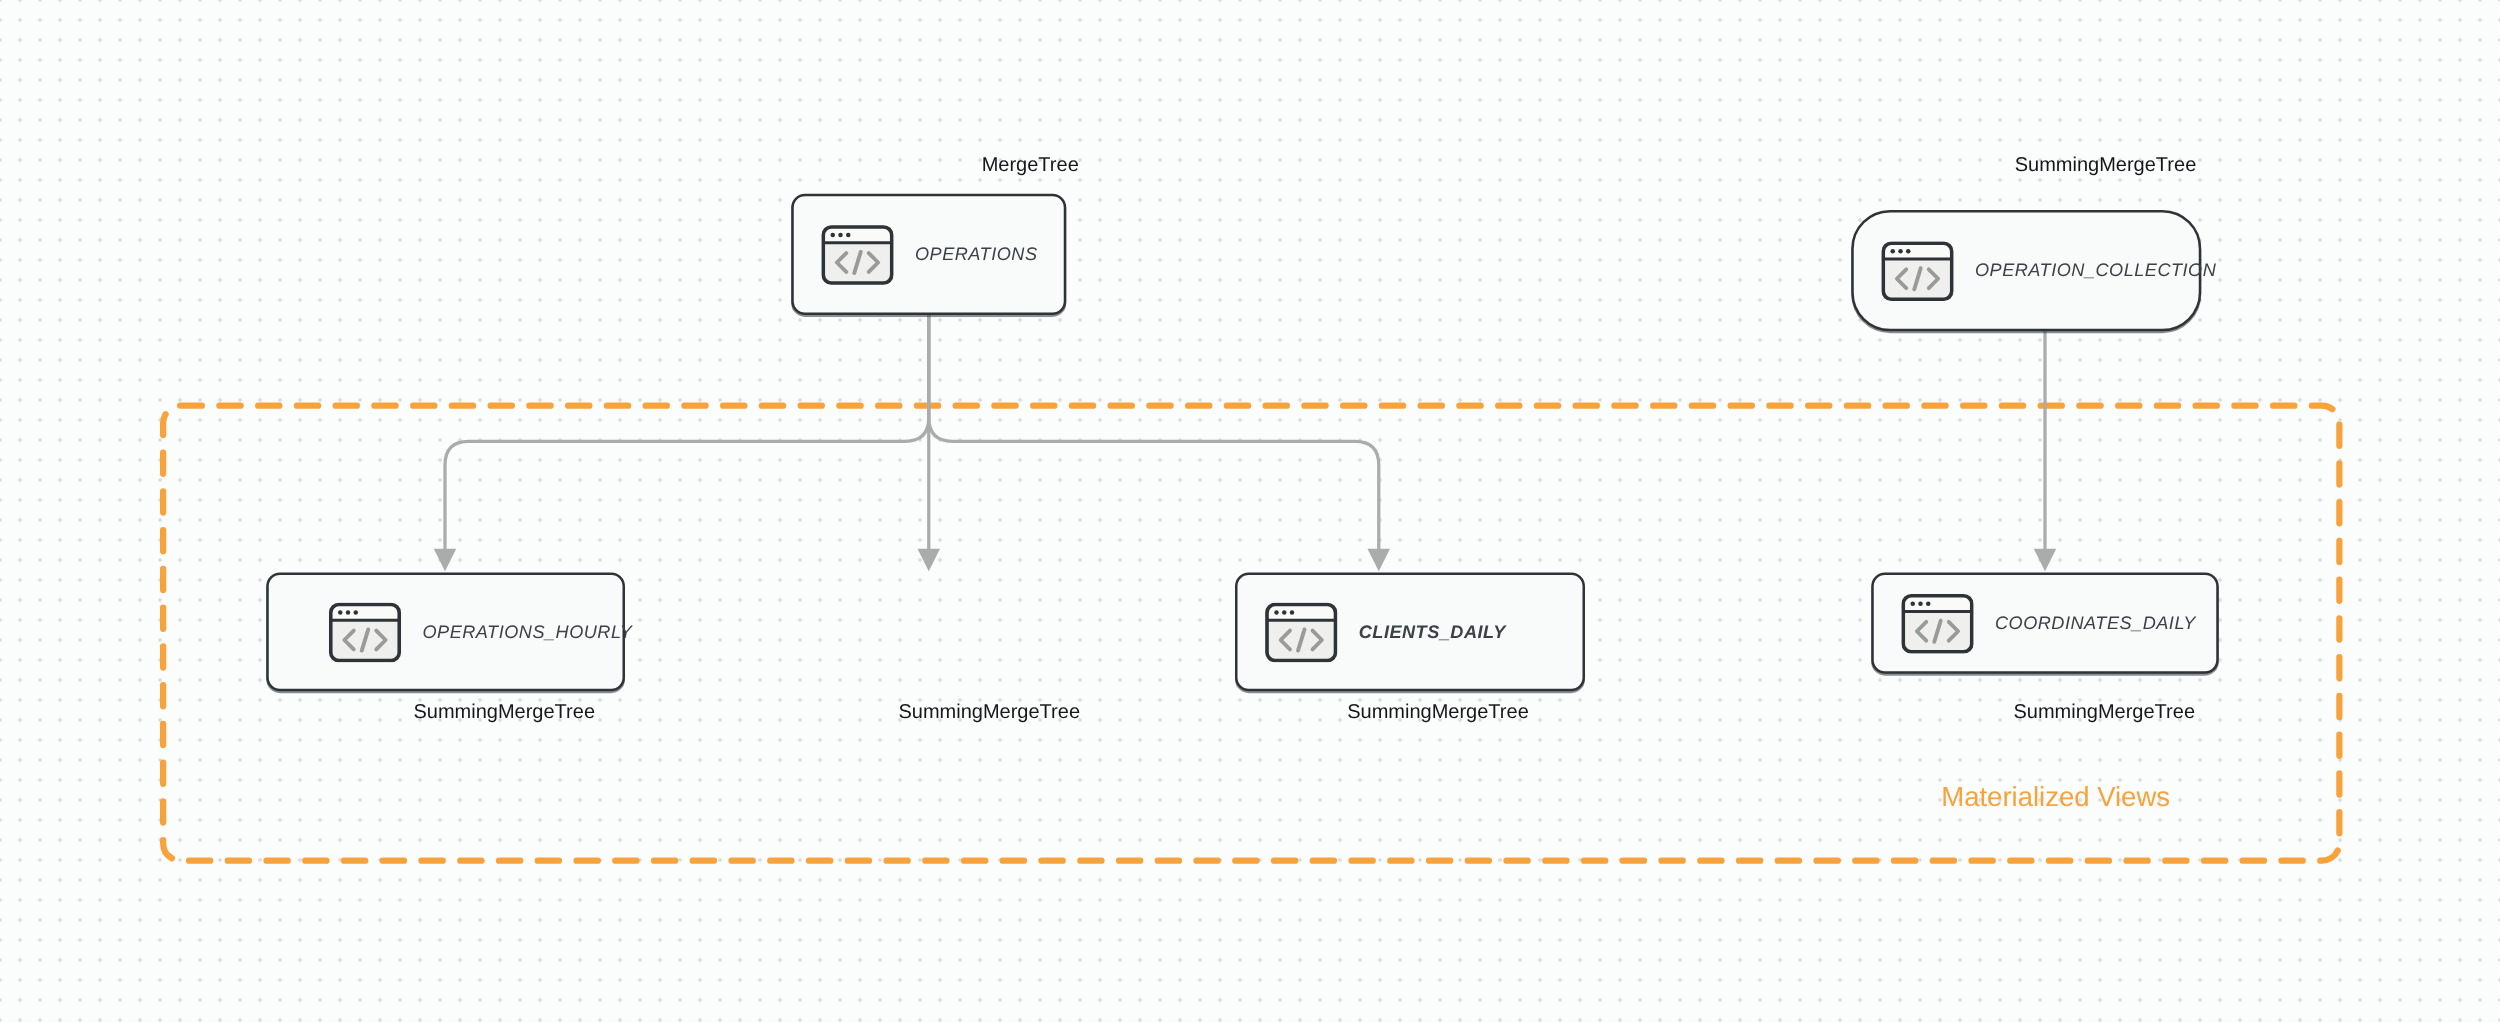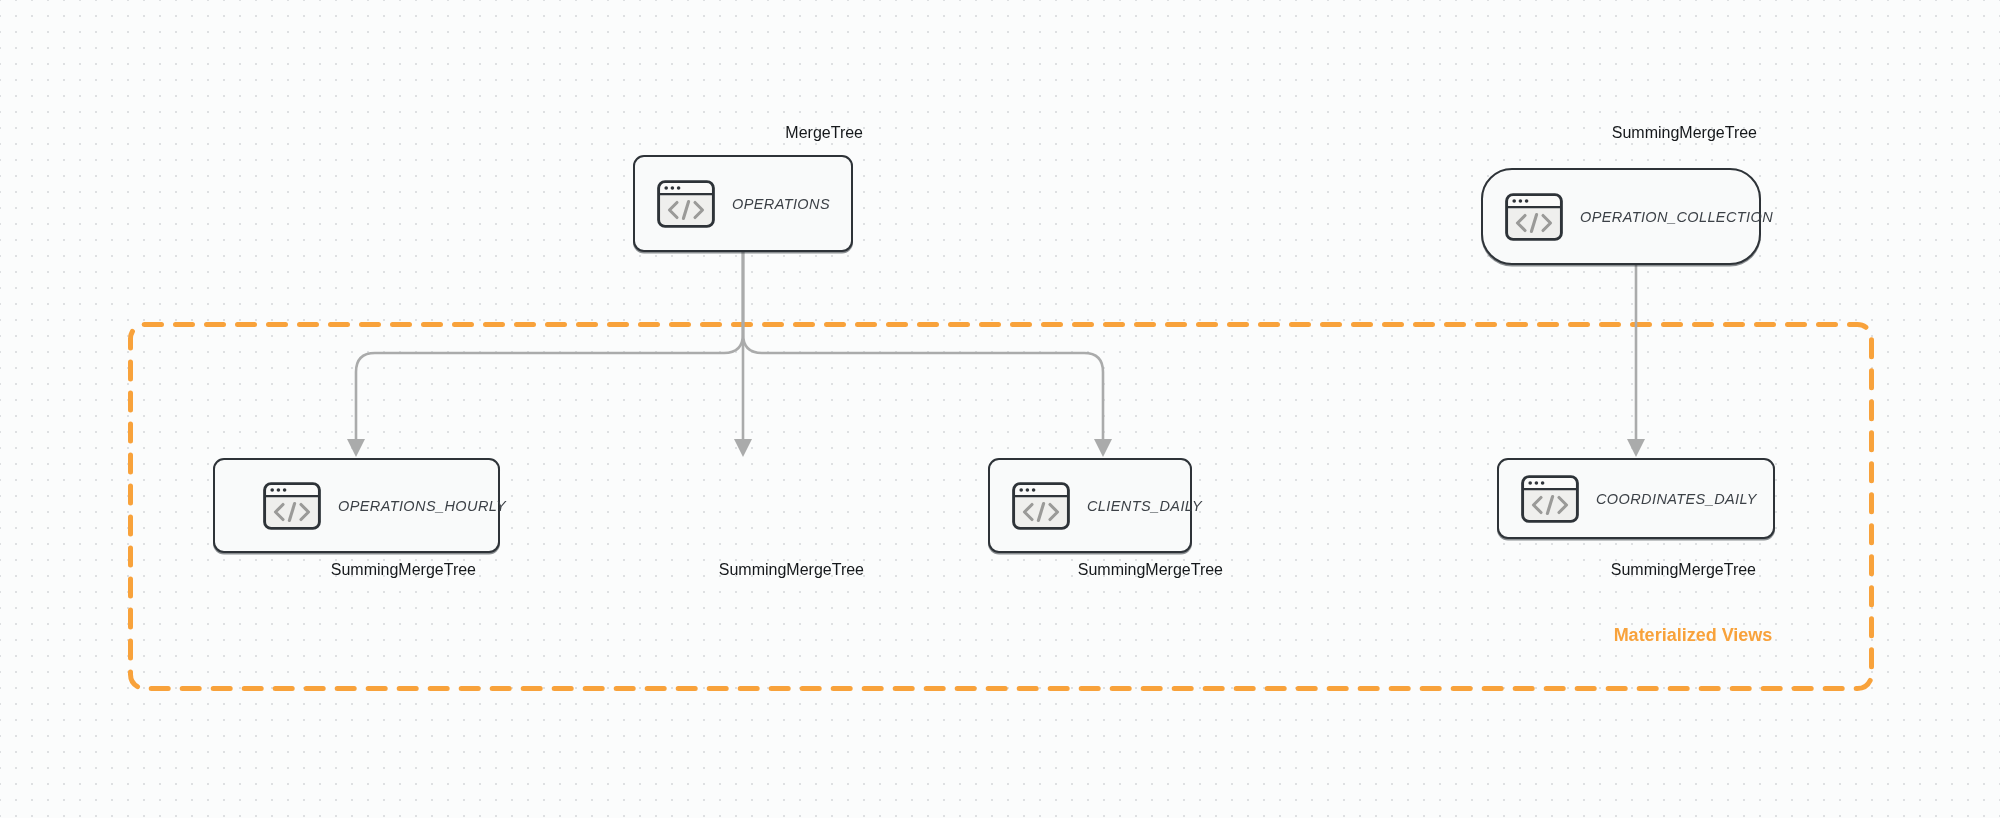--- a/index.html
+++ b/index.html
@@ -35,21 +35,21 @@
     font-style: italic; font-size: 14.5px; letter-spacing: 0.4px;
     color: #3c4147; white-space: nowrap;
   }
   .node-icon { width: 58px; height: 48px; flex: 0 0 auto; }
   .engine-label {
     position: absolute; z-index: 2; width: 240px; text-align: right;
     font-size: 16px; color: #15181b; white-space: nowrap;
   }
   .group-label {
     position: absolute; z-index: 2; left: 1553px; top: 625px; width: 280px;
-    text-align: center; font-size: 18px; font-weight: 700; color: #f8a23b;
+    text-align: left; font-size: 22px; font-weight: 400; color: #f8a23b;
     white-space: nowrap;
   }
   .defs-holder { position: absolute; width: 0; height: 0; overflow: hidden; }
 </style>
 </head>
 <body>
 
 <svg class="defs-holder" aria-hidden="true">
   <defs>
     <symbol id="sym-code-window" viewBox="0 0 58 48">
@@ -105,21 +105,21 @@
       </svg>
     <span class="node-label">OPERATION_COLLECTION</span>
   </div>
 
   <div class="node" style="left:213px; top:458px; width:287px; height:95px;padding-left:48px;">
     <svg class="node-icon">
         <use href="#sym-code-window"></use>
       </svg>
     <span class="node-label">OPERATIONS_HOURLY</span>
   </div>
-  <div class="node" style="left:988px; top:458px; width:204px; height:95px;">
+  <div class="node" style="left:988px; top:458px; width:280px; height:95px;font-weight:bold;">
     <svg class="node-icon">
         <use href="#sym-code-window"></use>
       </svg>
     <span class="node-label">CLIENTS_DAILY</span>
   </div>
   <div class="node" style="left:1497px; top:458px; width:278px; height:81px;">
     <svg class="node-icon">
         <use href="#sym-code-window"></use>
       </svg>
     <span class="node-label">COORDINATES_DAILY</span>

